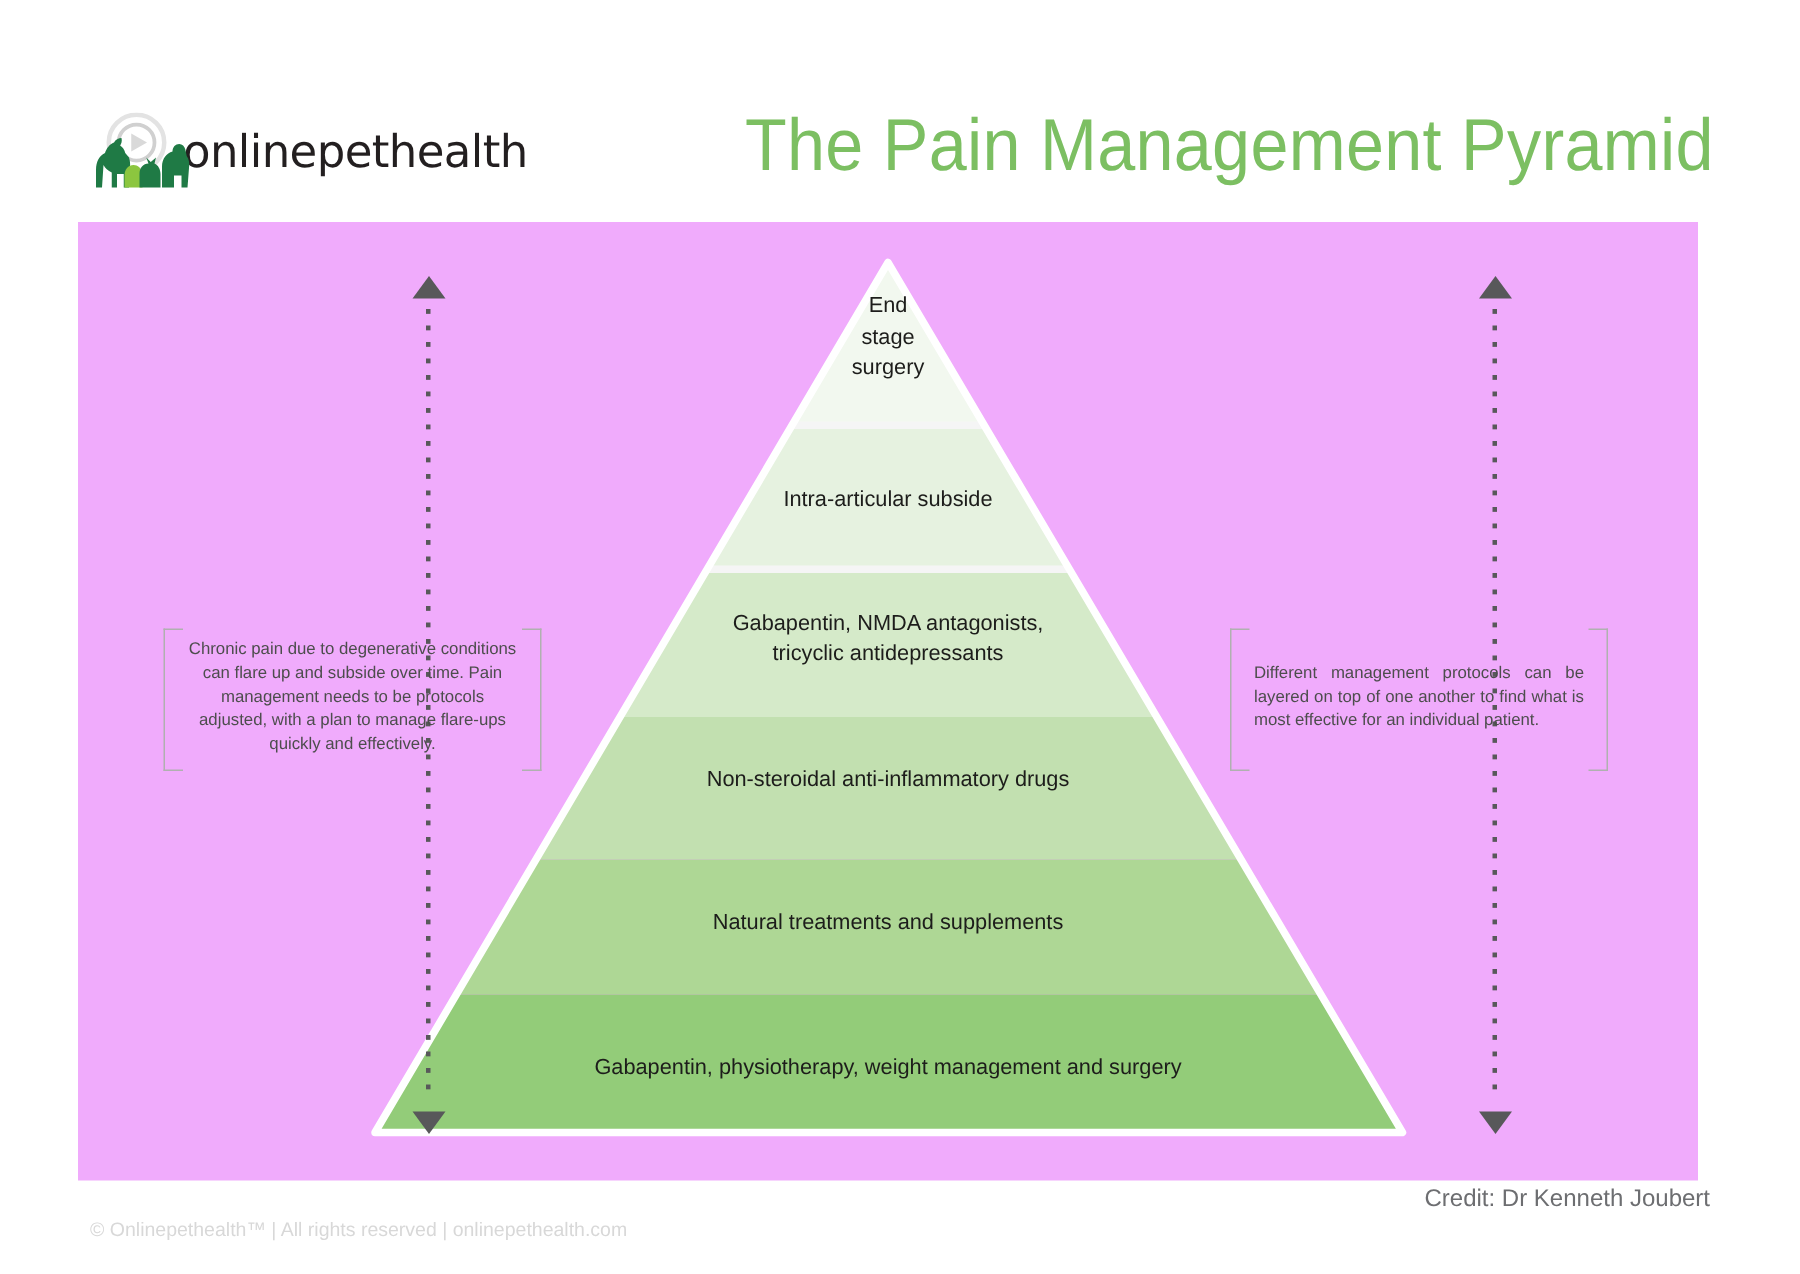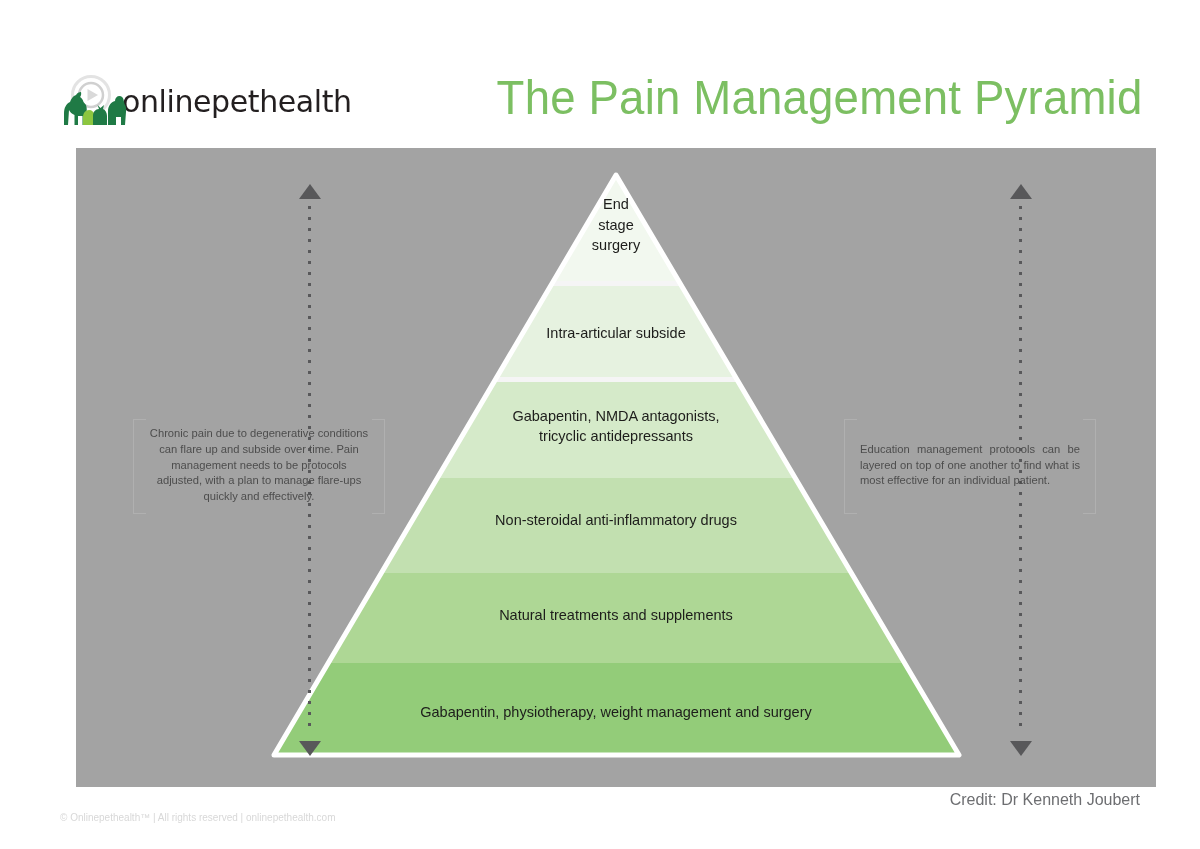--- a/index.html
+++ b/index.html
@@ -60,25 +60,25 @@
     color: #7cbf62;
     letter-spacing: 0.2px;
     white-space: nowrap;
     transform: scaleX(0.93);
     transform-origin: right center;
   }
 
   
   #panel {
     position: absolute;
-    left: 76px;
+    left: 52px;
     top: 148px;
     width: 1080px;
     height: 639px;
-    background: #a3a3a3;
+    background: #f0abfc;
   }
 
   
   #pyramid-wrap {
     position: absolute;
     left: 0; top: 0;
     width: 1080px;
     height: 639px;
   }
   #pyramid-svg {
@@ -189,21 +189,21 @@
     position: absolute;
     left: 60px;
     top: 806px;
     width: 1080px;
     height: 0;
   }
   #footer-text {
     position: absolute;
     left: 60px;
     top: 812px;
-    font-size: 10px;
+    font-size: 13px;
     color: #d8d8d8;
     font-family: "Liberation Sans", sans-serif;
     white-space: nowrap;
   }
 </style>
 </head>
 <body>
 
 <div id="page">
 
@@ -294,21 +294,21 @@
 
       <div class="note" id="note-left">
         <div class="bracket l"></div>
         <div class="bracket r"></div>
         <div class="note-text">Chronic pain due to degenerative conditions can flare up and subside over time. Pain management needs to be protocols adjusted, with a plan to manage flare-ups quickly and effectively.</div>
       </div>
 
       <div class="note" id="note-right">
         <div class="bracket l"></div>
         <div class="bracket r"></div>
-        <div class="note-text">Education management protocols can be layered on top of one another to find what is most effective for an individual patient.</div>
+        <div class="note-text">Different management protocols can be layered on top of one another to find what is most effective for an individual patient.</div>
       </div>
 
     </div>
   </div>
 
   <div id="credit">Credit: Dr Kenneth Joubert</div>
 
   <div id="footer-rule"></div>
 
   <div id="footer-text">© Onlinepethealth™ | All rights reserved | onlinepethealth.com</div>

